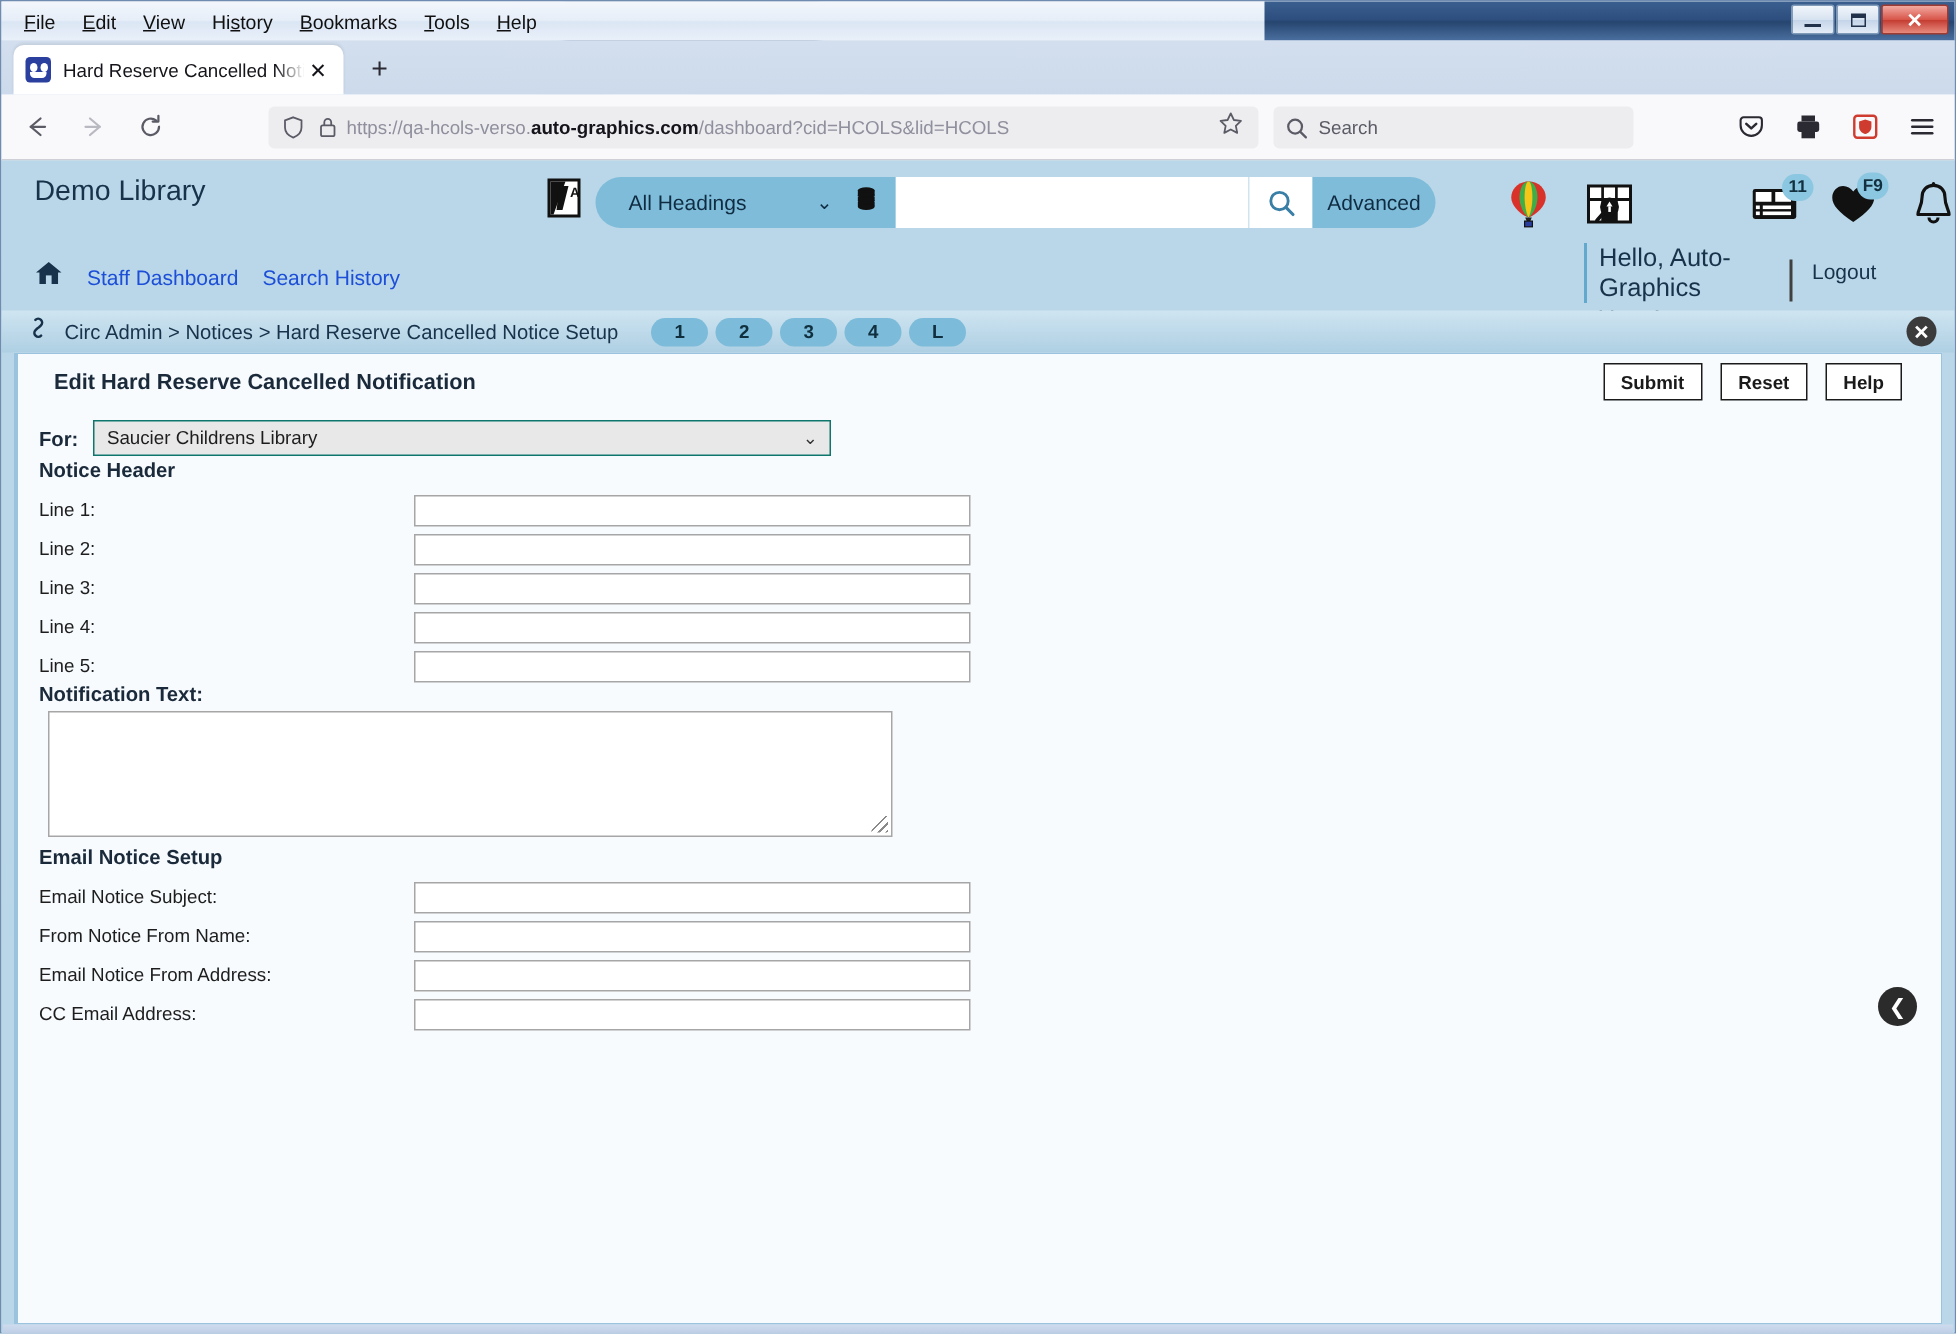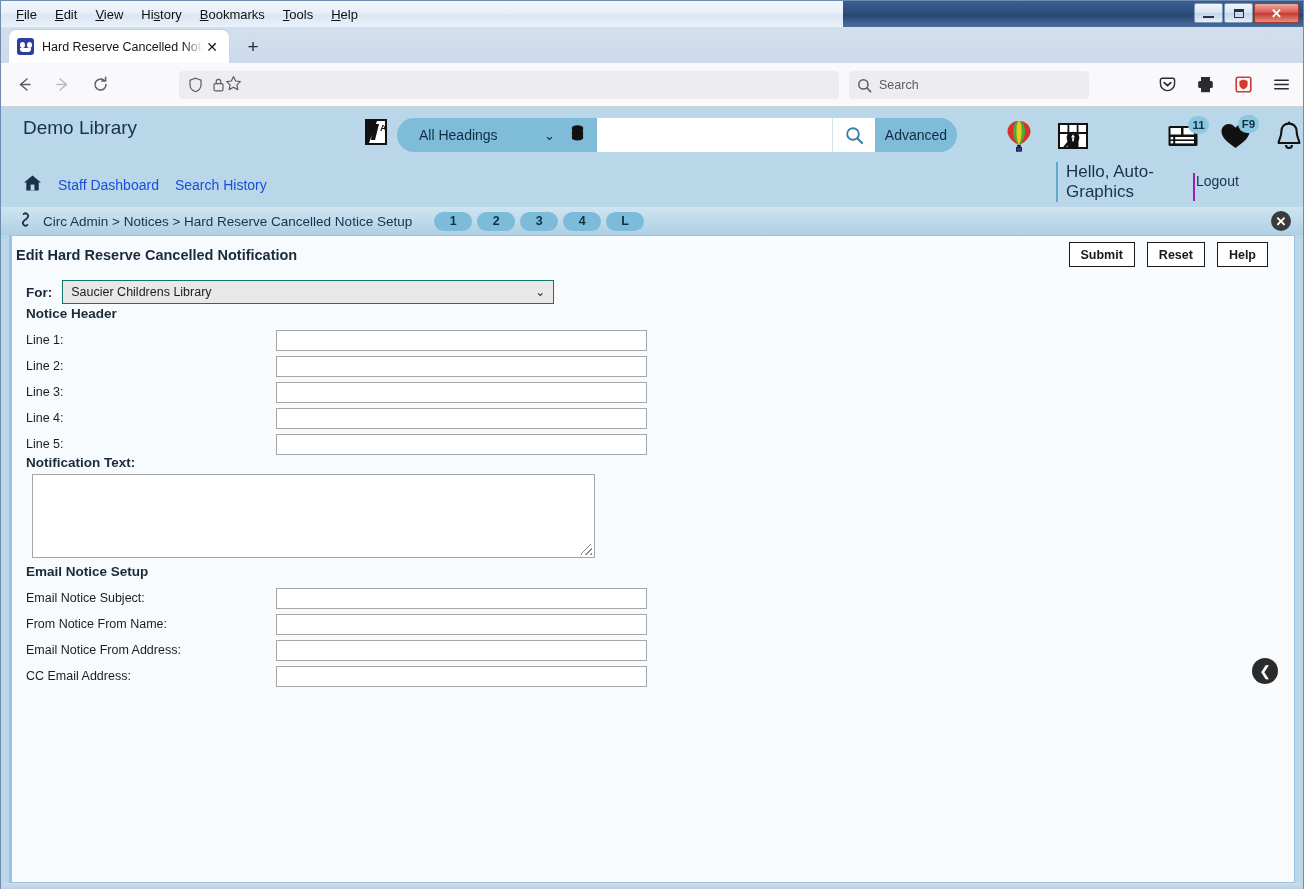--- a/index.html
+++ b/index.html
@@ -299,22 +299,22 @@
     position: absolute; left: 1055px; top: 55px;
     width: 125px; height: 40px;
     border-left: 2px solid #63a8cd;
     padding-left: 8px;
   }
   .acct .hello { font-size: 17px; color: #17324a; }
   .acct .you { font-size: 15px; color: #17324a; margin-top: 1px; }
   .logout {
     position: absolute; left: 1192px; top: 66px;
     height: 28px;
-    border-left: 2px solid #a21caf;
-    padding-left: 1px;
+    border-left: 2px solid #404040;
+    padding-left: 13px;
     font-size: 14px; color: #17324a;
   }
 
   
   .crumbbar {
     position: absolute; left: 0; top: 100px;
     width: 1302px; height: 28px;
     background: linear-gradient(to bottom,#cfe5f1 0%, #aecfe3 100%);
     display: flex; align-items: center;
   }
@@ -345,21 +345,21 @@
   
   .panel {
     position: absolute; left: 8px; top: 128px;
     width: 1286px; height: 648px;
     background: #f7fbfe;
     border: 1px solid #9cc3de;
     border-left-width: 3px;
     overflow: hidden;
   }
   .panel-title {
-    position: absolute; left: 4px; top: 11px;
+    position: absolute; left: 24px; top: 11px;
     font-size: 14.5px; font-weight: bold; color: #1b2a3a;
   }
   .panel-btns {
     position: absolute; right: 26px; top: 6px;
     display: flex; gap: 12px;
   }
   .btn {
     height: 25px;
     min-width: 40px;
     padding: 0 11px;
@@ -509,20 +509,21 @@
         <svg width="15" height="16" viewBox="0 0 15 16">
             <path d="M7.5 1.2 L13 3.2 V8 c0 3.4 -2.6 5.6 -5.5 6.7 C4.6 13.6 2 11.4 2 8 V3.2 Z" fill="none" stroke="currentColor" stroke-width="1.2"></path>
           </svg>
       </span>
       <span style="color:#5b5b66;display:flex;margin-left:9px;">
         <svg width="13" height="16" viewBox="0 0 13 16">
             <rect x="2" y="6.6" width="9" height="7.2" rx="1.2" fill="none" stroke="currentColor" stroke-width="1.2"></rect>
             <path d="M4.2 6.6 V4.6 a2.3 2.3 0 0 1 4.6 0 V6.6" fill="none" stroke="currentColor" stroke-width="1.2"></path>
           </svg>
       </span>
+      <span class="url-text"><span>https://qa-hcols-verso.</span><b>auto-graphics.com</b><span>/dashboard?cid=HCOLS&amp;lid=HCOLS</span></span>
       <span class="star">
         <svg width="17" height="17" viewBox="0 0 17 17">
             <path d="M8.5 1.6 L10.6 6 L15.3 6.6 L11.9 9.9 L12.8 14.6 L8.5 12.3 L4.2 14.6 L5.1 9.9 L1.7 6.6 L6.4 6 Z" fill="none" stroke="currentColor" stroke-width="1.2" stroke-linejoin="round"></path>
           </svg>
       </span>
     </div>
 
     <div class="searchbar">
       <span style="color:#5b5b66;display:flex;">
         <svg width="15" height="15" viewBox="0 0 15 15">

